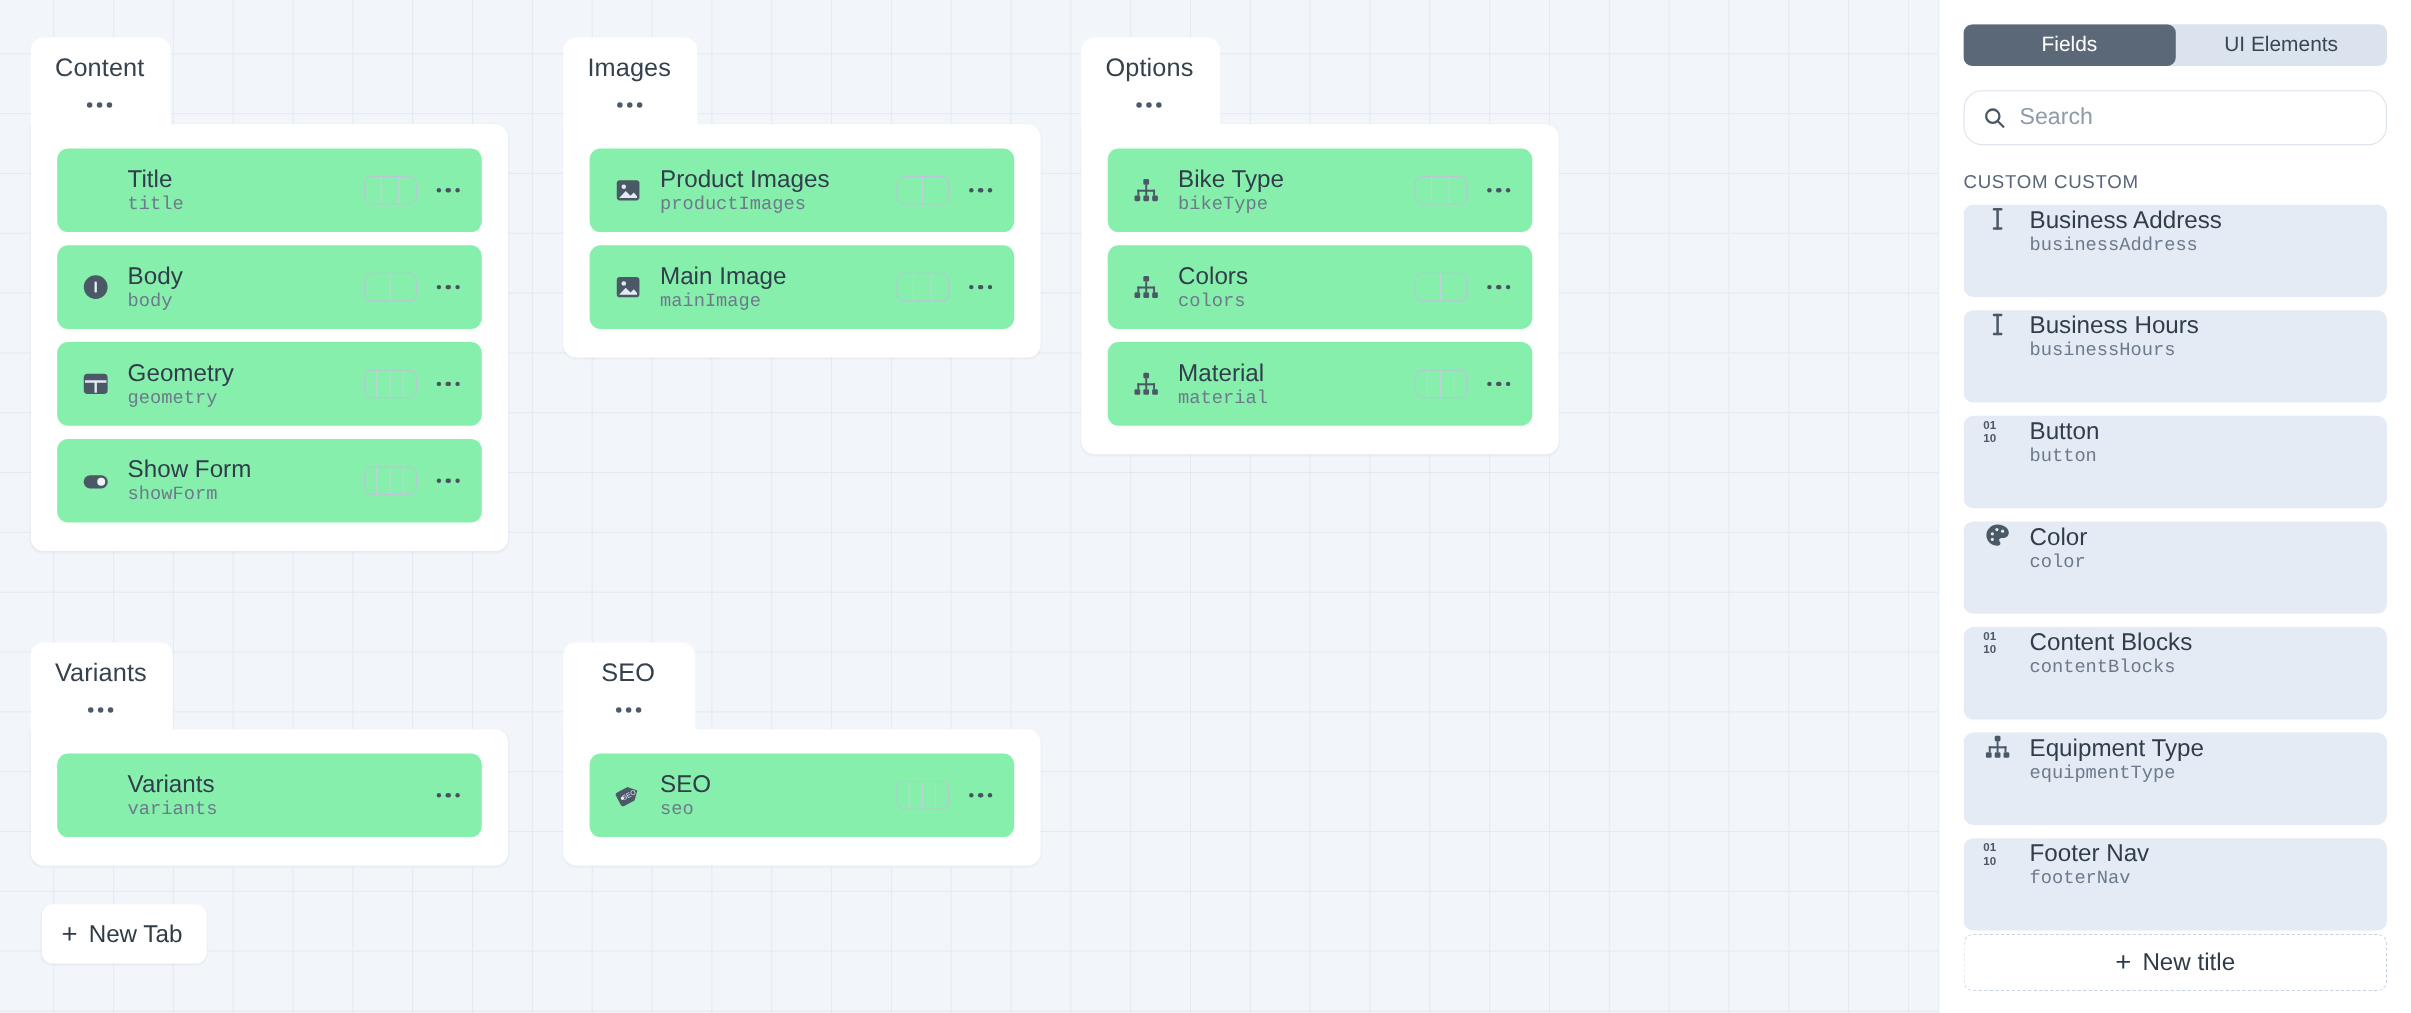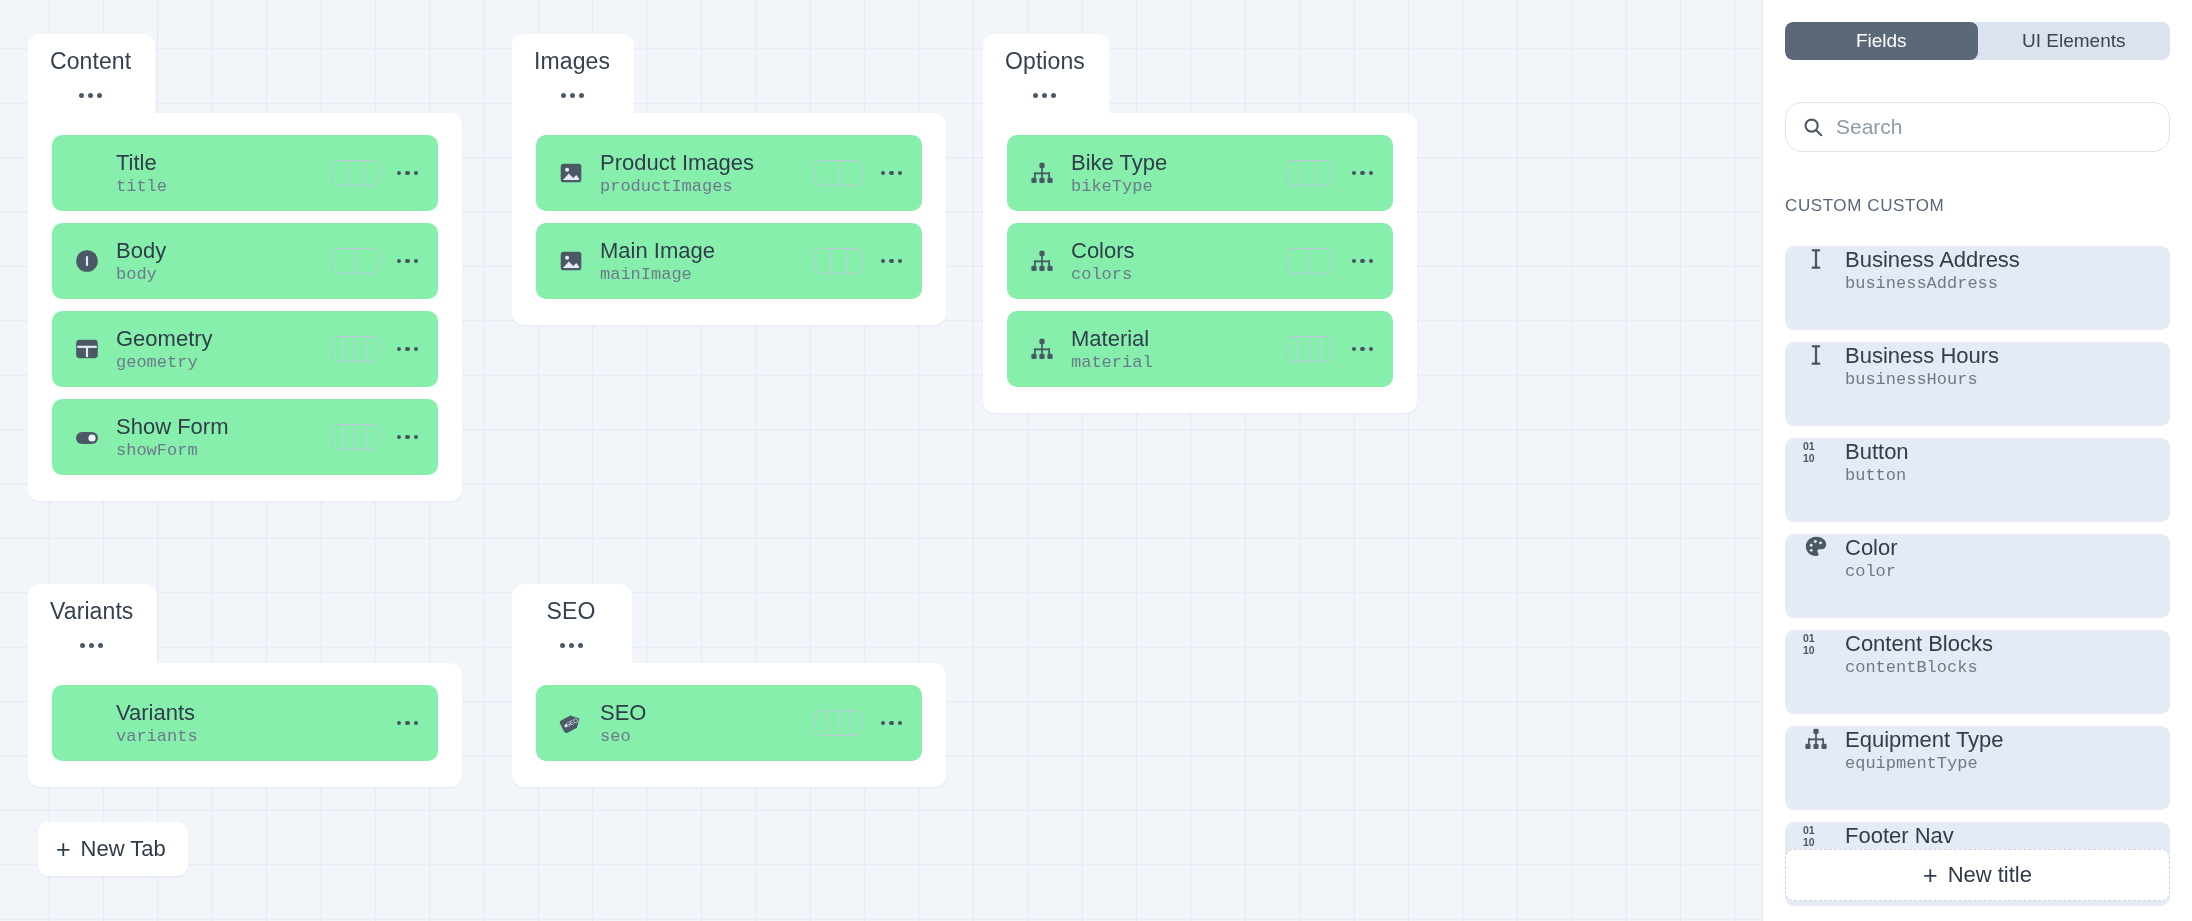--- a/index.html
+++ b/index.html
@@ -103,21 +103,20 @@
 
   
   .sidebar {
     position: relative;
     width: 430px; height: 921px;
     background: #ffffff;
     border-left: 1px solid #e4eaf1;
     padding: 22px 22px 0 22px;
     display: flex; flex-direction: column;
     overflow: hidden;
-    gap: 20px;
   }
   .segmented {
     display: flex; width: 100%;
     background: #dbe3ee; border-radius: 8px;
     padding: 0; overflow: hidden;
     height: 38px; flex: 0 0 38px;
   }
   .seg {
     flex: 1 1 50%;
     display: flex; align-items: center; justify-content: center;

